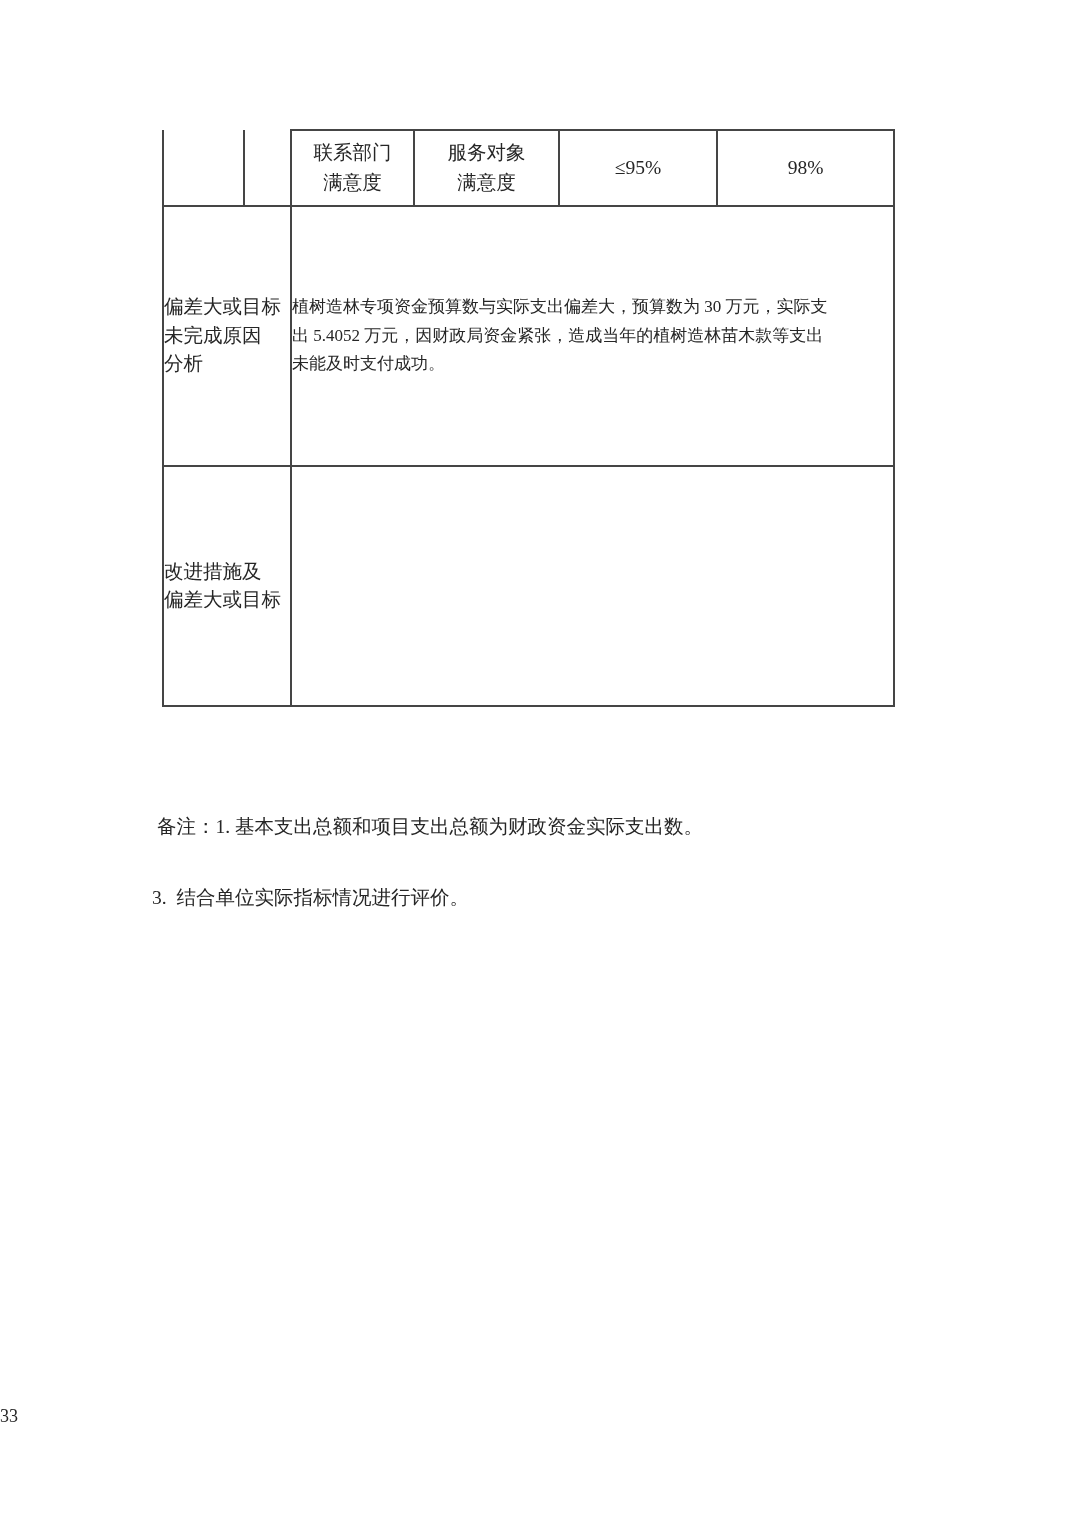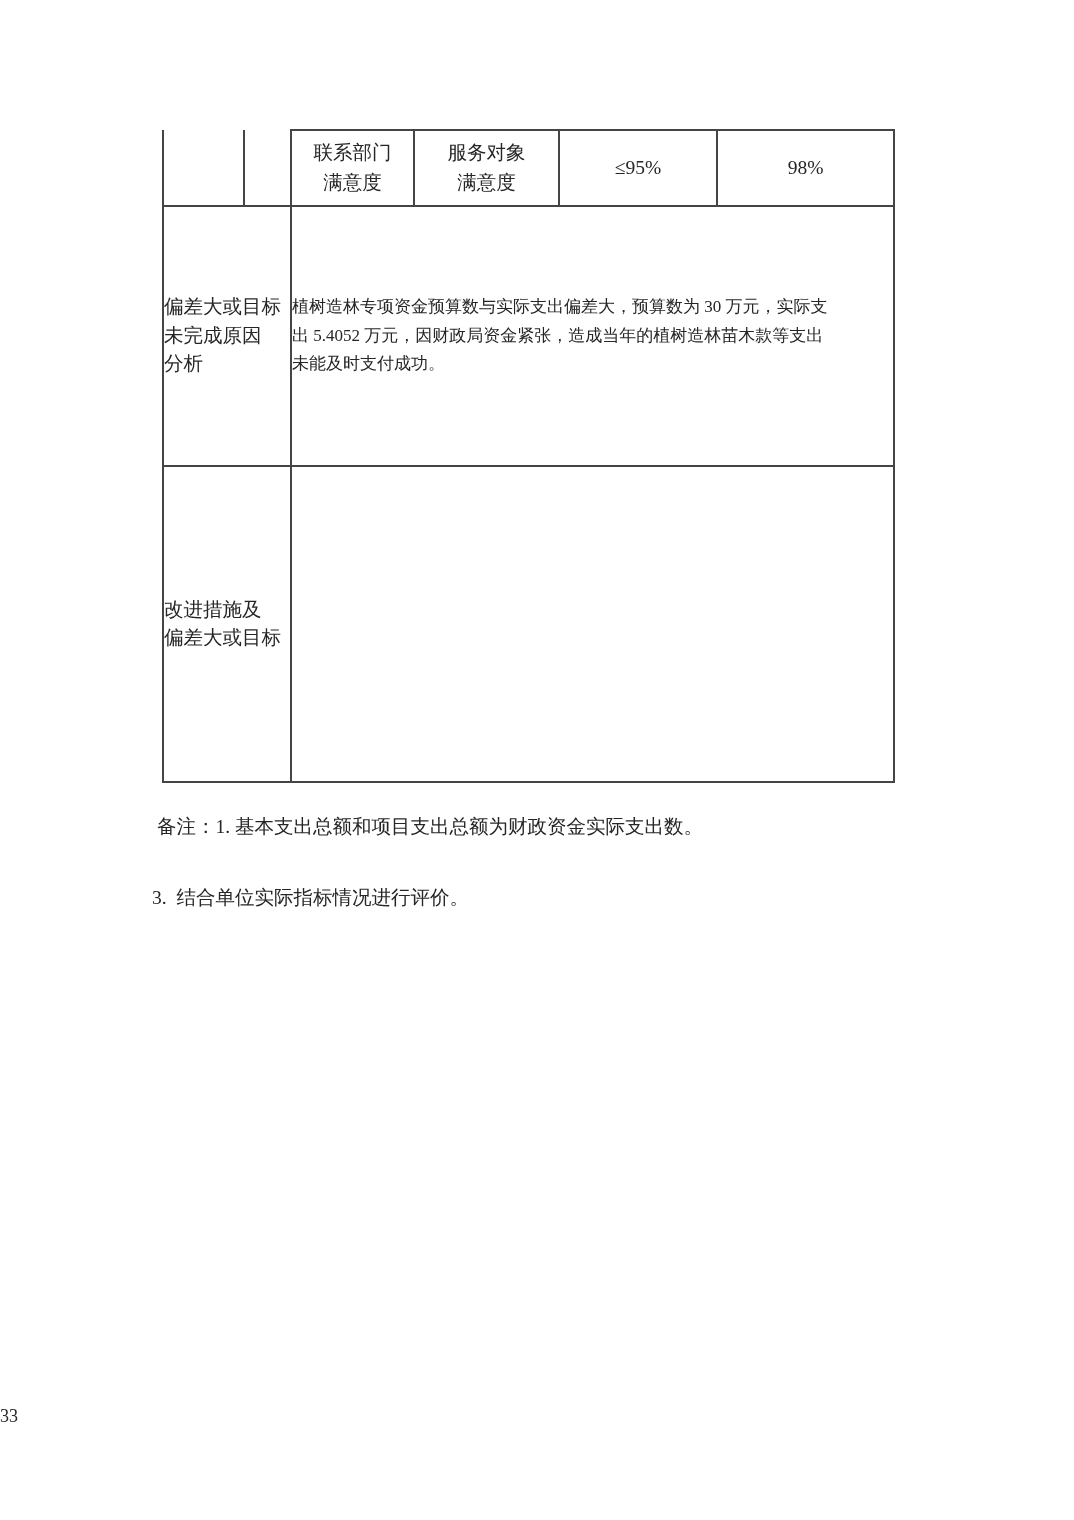--- a/index.html
+++ b/index.html
@@ -24,21 +24,21 @@
     border-collapse: collapse;
     table-layout: fixed;
   }
   table.doc-table td {
     border: 2px solid #454545;
     padding: 0;
     box-sizing: border-box;
   }
   tr.r1 { height: 76px; }
   tr.r2 { height: 260px; }
-  tr.r3 { height: 316px; }
+  tr.r3 { height: 240px; }
   tr.r1 td.no-top { border-top: none; }
   td.hdr, td.val {
     text-align: center;
     vertical-align: middle;
     font-size: 19.5px;
     line-height: 30px;
     white-space: pre-line;
   }
   td.label-cell {
     vertical-align: middle;

